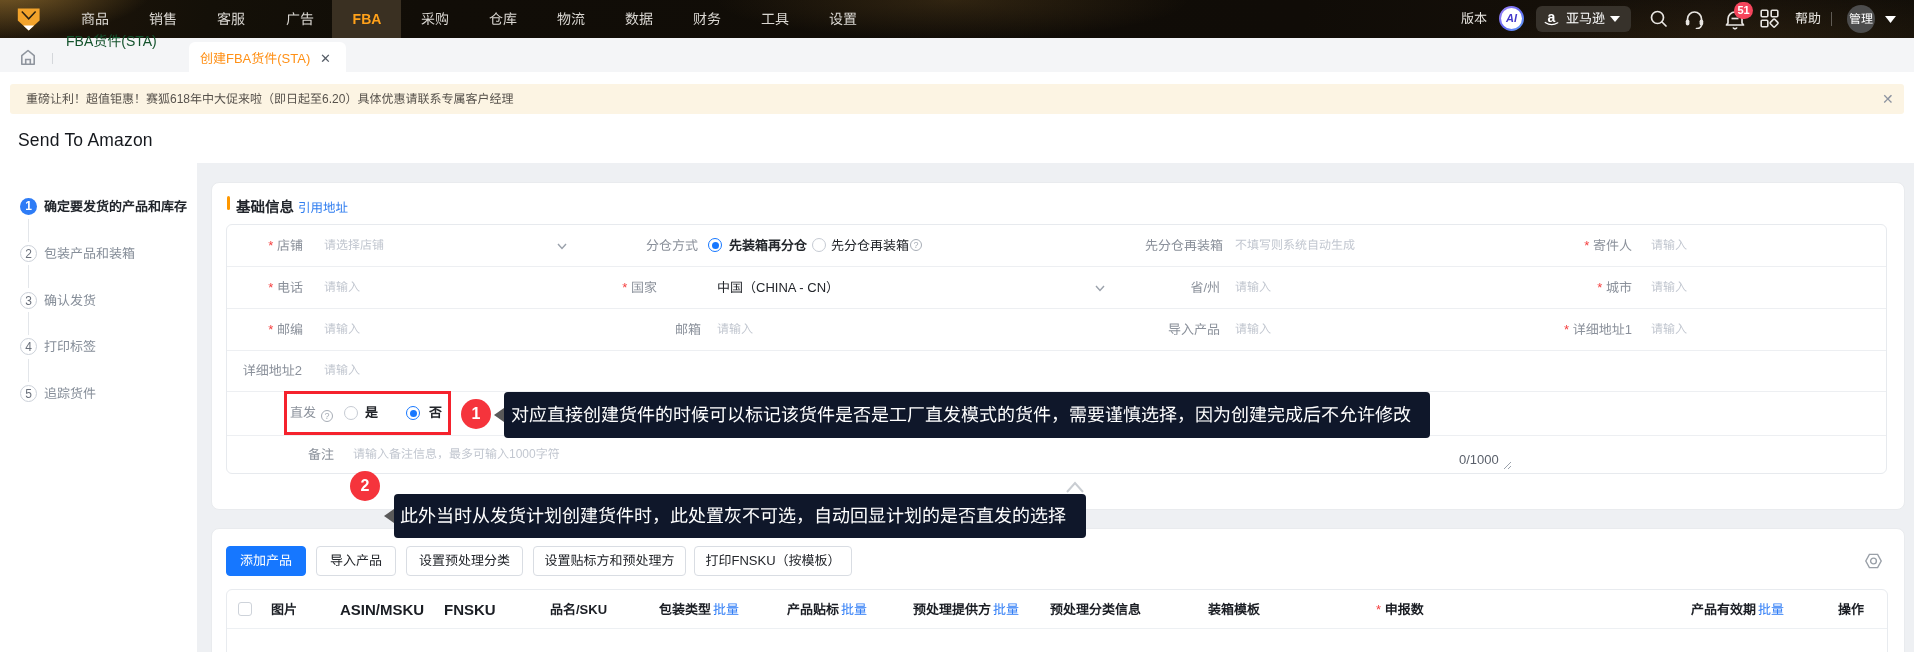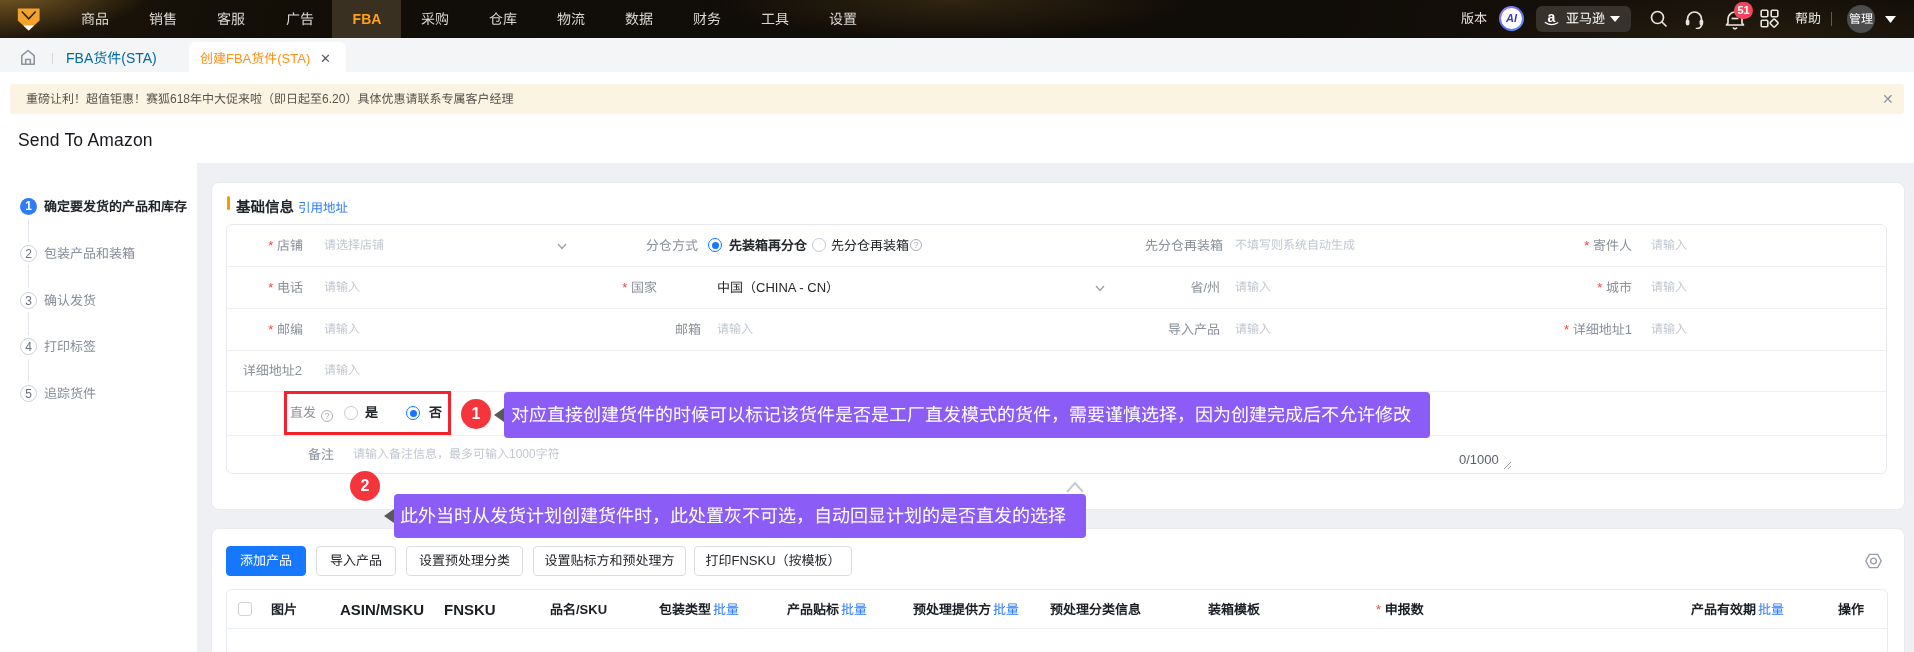--- a/index.html
+++ b/index.html
@@ -43,21 +43,21 @@
   .val { position:absolute; color:#23262b; font-size:13px; white-space:nowrap; line-height:13px; }
   .rlab { transform:translateX(-100%); }
   .chev { position:absolute; width:12px; height:12px; }
   .radio { position:absolute; width:14px; height:14px; border-radius:50%; }
   .radio.sel { border:1.5px solid #1677ff; background:#fff; }
   .radio.sel::after { content:""; position:absolute; left:2.5px; top:2.5px; width:7px; height:7px; border-radius:50%; background:#1677ff; }
   .radio.un { border:1px solid #c6cbd3; background:#fff; }
   .qm { position:absolute; width:12px; height:12px; border-radius:50%; border:1px solid #a7adb6; color:#a7adb6; font-size:9px; line-height:11px; text-align:center; }
   #redbox { position:absolute; left:284px; top:391px; width:167px; height:44px; border:3px solid #f5222d; }
   .numc { position:absolute; width:30px; height:30px; border-radius:50%; background:#f5343c; color:#fff; font-size:16px; font-weight:700; text-align:center; line-height:30px; z-index:6; }
-  .tip { position:absolute; background:#8b5cf6; border-radius:4px; color:#fff; font-size:18px; white-space:nowrap; z-index:5; }
+  .tip { position:absolute; background:#0f172a; border-radius:4px; color:#fff; font-size:18px; white-space:nowrap; z-index:5; }
   .tip .arr { position:absolute; left:-10px; top:50%; margin-top:-7px; width:0; height:0; border-top:7px solid transparent; border-bottom:7px solid transparent; border-right:10px solid #595959; }
   
   .btn { position:absolute; top:546px; height:30px; border:1px solid #d9dde3; border-radius:4px; background:#fff; color:#23262b; font-size:13px; text-align:center; line-height:28px; }
   .btn.primary { background:#1677ff; border-color:#1677ff; color:#fff; }
   
   #tablebox { position:absolute; left:226px; top:589px; width:1662px; height:70px; border:1px solid #e8ebef; border-radius:6px; background:#fff; }
   .th { position:absolute; top:603px; color:#1b1e24; font-size:13px; font-weight:700; white-space:nowrap; line-height:14px; }
   .thl { font-size:15px; }
   .thb { color:#2e7cf6; font-weight:400; margin-left:2px; }
 </style>
@@ -133,21 +133,21 @@
 </div>
 
 <div id="tabbar"></div>
 <div id="whiteband"></div>
 <div id="activetab"></div>
 <svg class="abs" style="left:20px;top:49px;z-index:2" width="16" height="17" viewBox="0 0 16 17">
   <path d="M1.8 6.7 L8 1.5 L14.2 6.7 V15.2 H1.8 Z" fill="none" stroke="#8f959e" stroke-width="1.6" stroke-linejoin="round"></path>
   <path d="M5.7 15.2 V10.5 H10.3 V15.2" fill="none" stroke="#8f959e" stroke-width="1.6"></path>
 </svg>
 <div class="abs" style="left:52px;top:53px;width:1px;height:11px;background:#d4d7db;z-index:2"></div>
-<div class="abs" style="left:66px;top:51px;font-size:14px;line-height:14px;color:#0369a1;z-index:2">FBA货件(STA)</div>
+<div class="abs" style="left:66px;top:34px;font-size:14px;line-height:14px;color:#14532d;z-index:2">FBA货件(STA)</div>
 <div class="abs" style="left:200px;top:52px;font-size:13px;line-height:13px;color:#ff9016;z-index:2">创建FBA货件(STA)</div>
 <div class="abs" style="left:320px;top:52px;font-size:13px;line-height:13px;color:#555c66;z-index:2">✕</div>
 
 <div id="banner"></div>
 <div class="abs" style="left:26px;top:93px;font-size:12px;line-height:13px;color:#57524c;z-index:2">重磅让利！超值钜惠！赛狐618年中大促来啦（即日起至6.20）具体优惠请联系专属客户经理</div>
 <div class="abs" style="left:1882px;top:92px;font-size:14px;line-height:14px;color:#8d93a0;z-index:2">✕</div>
 
 <div class="abs" style="left:0;top:114px;width:1914px;height:49px;background:#fff"></div>
 <div id="title">Send To Amazon</div>
 

